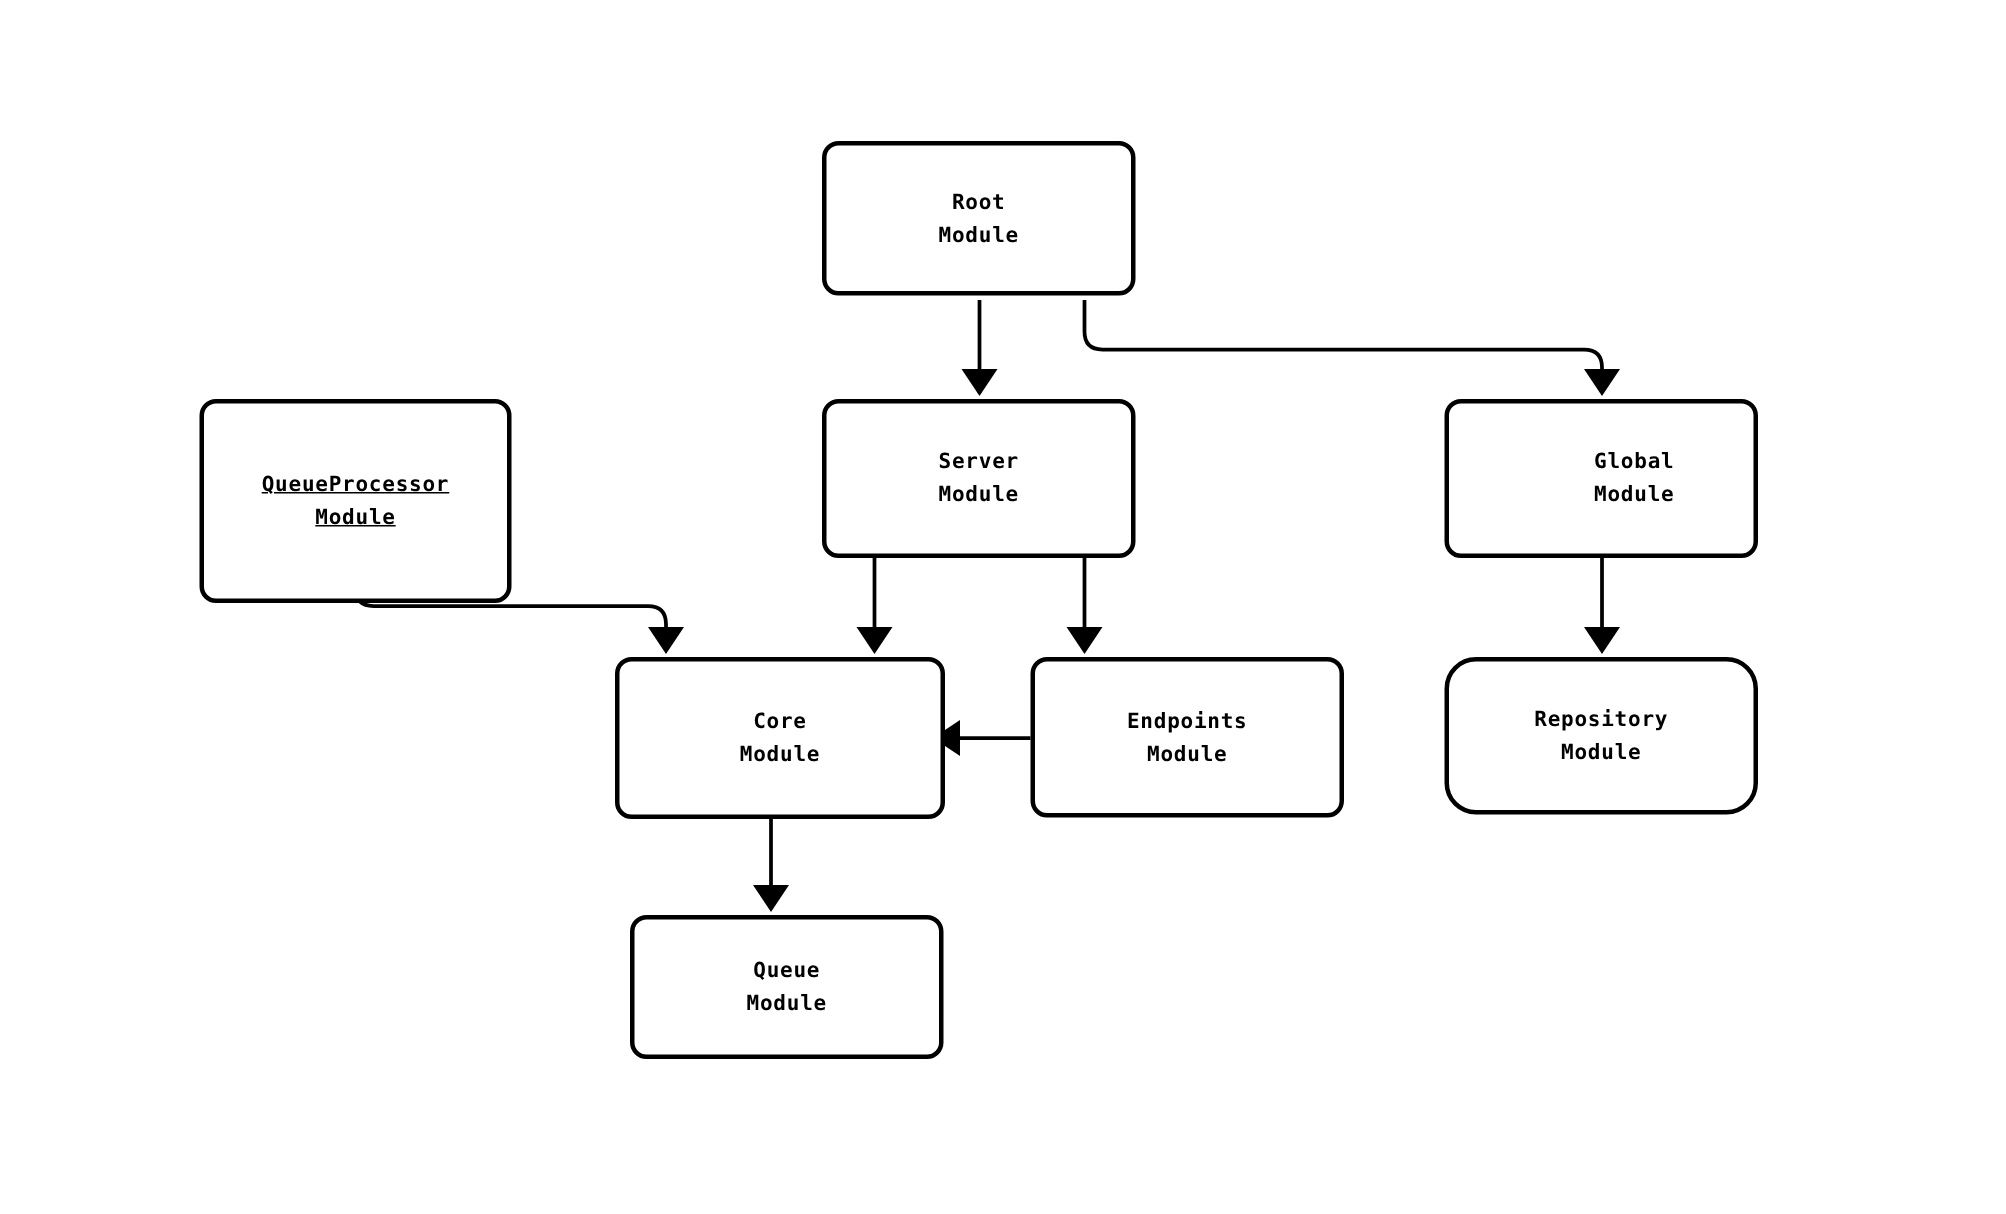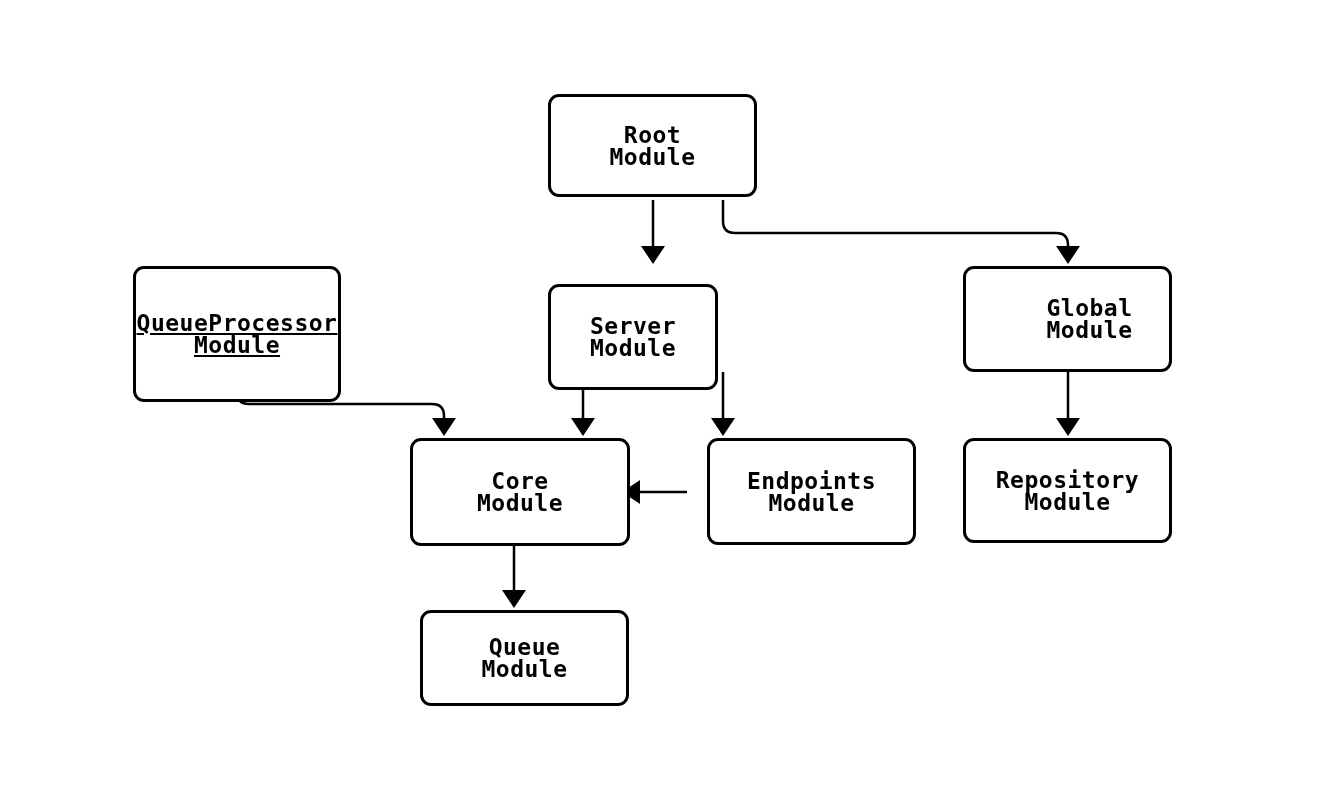--- a/index.html
+++ b/index.html
@@ -34,35 +34,35 @@
     background: #ffffff;
     border: 3px solid #000000;
     border-radius: 11px;
     display: flex;
     align-items: center;
     justify-content: center;
     text-align: center;
     z-index: 2;
   }
   .node .label {
-    font-size: 23px;
+    font-size: 14px;
     font-weight: bold;
     line-height: 22px;
     color: #000000;
     white-space: pre-line;
     letter-spacing: 0.5px;
   }
   
   #n-root        { left: 548px; top:  94px; width: 209px; height: 103px; }
   #n-queueproc   { left: 133px; top: 266px; width: 208px; height: 136px; text-decoration: underline; }
-  #n-server      { left: 548px; top: 284px; width: 170px; height: 106px; }
+  #n-server      { left: 548px; top: 266px; width: 209px; height: 106px; }
   #n-global      { left: 963px; top: 266px; width: 209px; height: 106px; padding-left: 44px; }
   #n-core        { left: 410px; top: 438px; width: 220px; height: 108px; }
-  #n-endpoints   { left: 687px; top: 438px; width: 209px; height: 107px; margin-left: 20px; }
-  #n-repository  { left: 963px; top: 438px; width: 209px; height: 105px; }
+  #n-endpoints   { left: 687px; top: 438px; width: 209px; height: 107px; }
+  #n-repository  { left: 963px; top: 438px; width: 209px; height: 105px; border-radius: 21px; }
   #n-queue       { left: 420px; top: 610px; width: 209px; height: 96px; }
 </style>
 </head>
 <body>
 
 <div class="canvas">
 
   <svg class="edges-layer" width="1337" height="809" viewBox="0 0 1337 809" xmlns="http://www.w3.org/2000/svg">
     <defs>
       <marker id="arrowhead" markerUnits="userSpaceOnUse" markerWidth="28" markerHeight="28" refX="16" refY="12" orient="auto">

